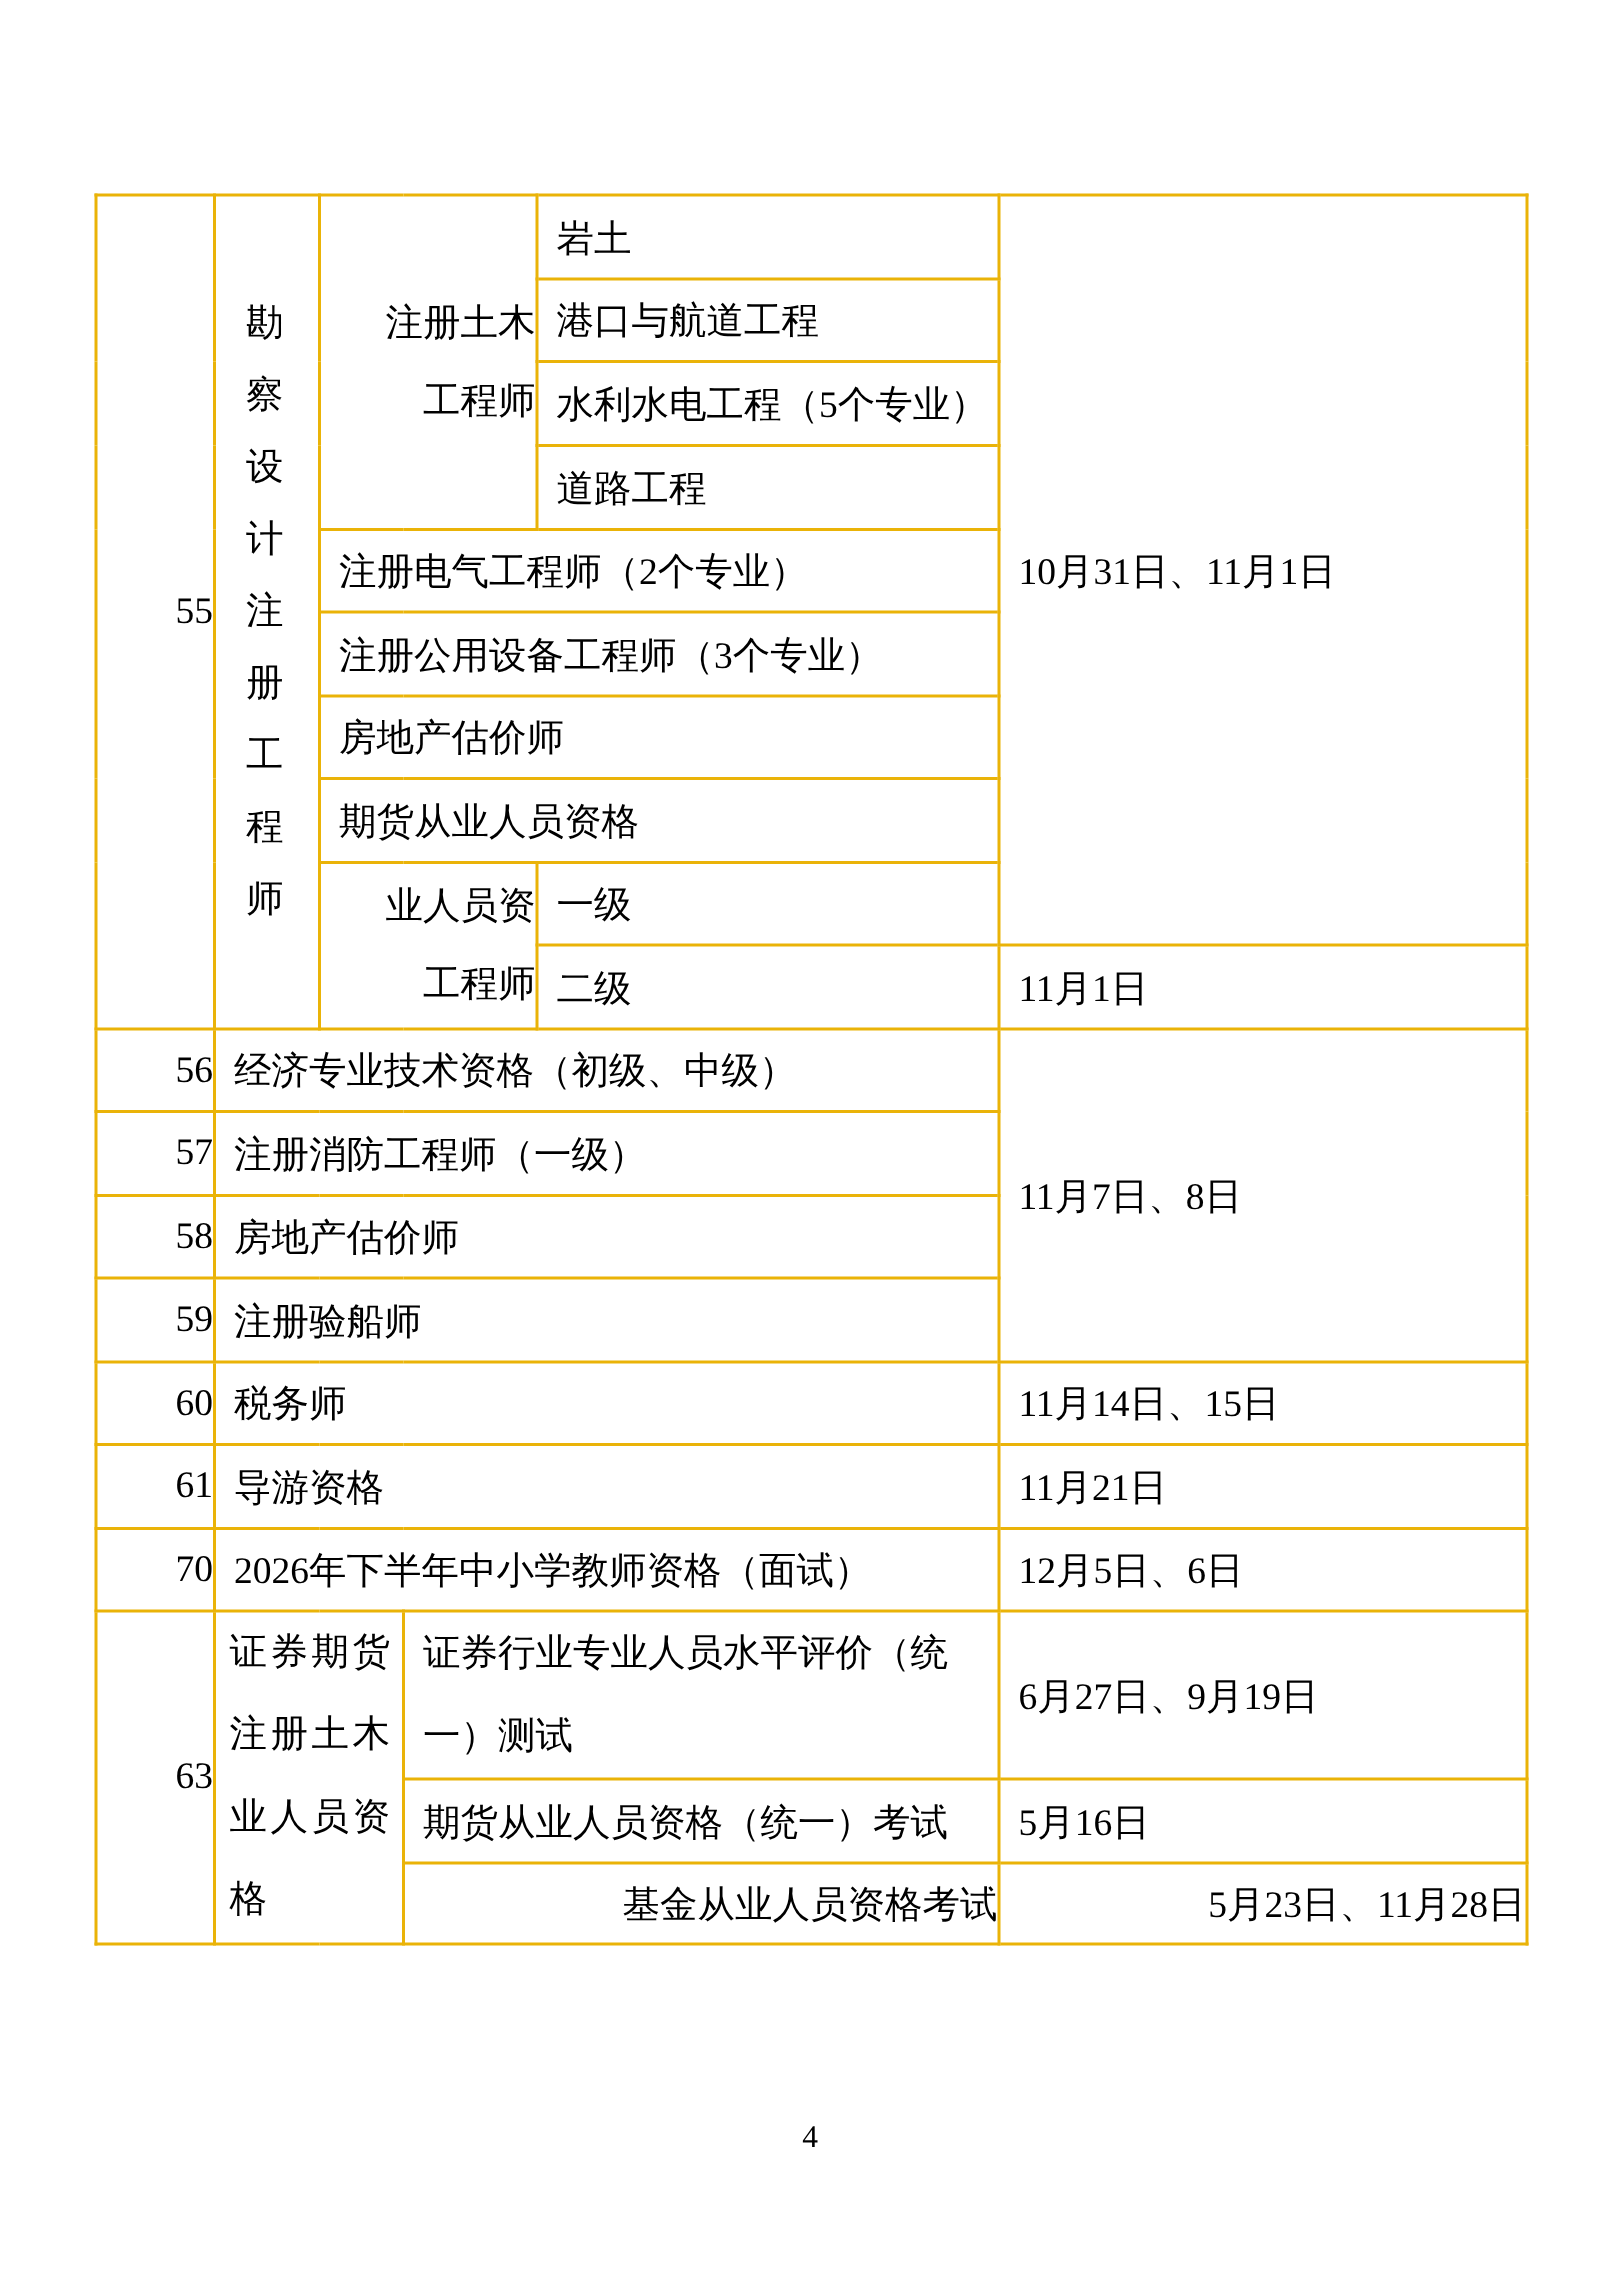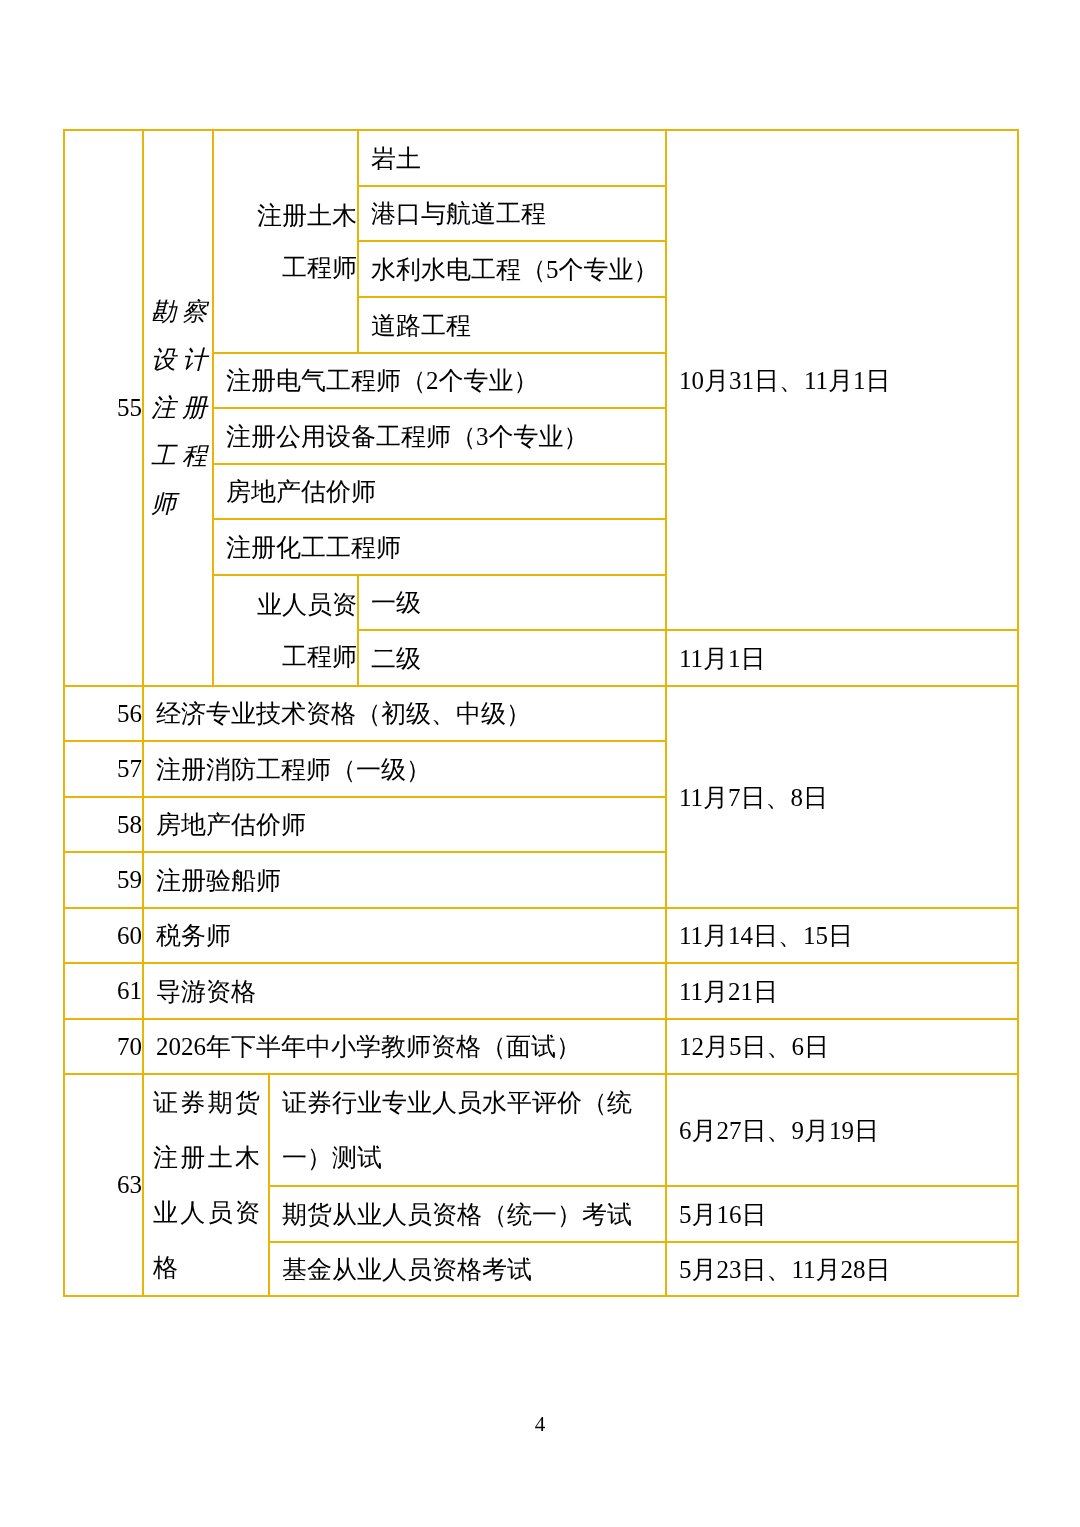--- a/index.html
+++ b/index.html
@@ -21,25 +21,25 @@
     font-size: 25px;
     vertical-align: middle;
     padding: 0;
     overflow: hidden;
   }
   td.num  { text-align: right; }
   td.label{ padding-left: 12px; }
   td.date { padding-left: 12px; }
   .ml     { line-height: 52px; text-align: right; }            
   .wl     { line-height: 55px; }            
-  td.cat  { padding: 0 5px 0 7px; font-style: italic; }         
+  td.cat  { padding: 0 5px 0 20px; }         
   .catline{ text-align: justify; text-align-last: justify; line-height: 48px; }
-  td.cat2 { padding: 0 8px 0 9px; }         
+  td.cat2 { padding: 0 8px 0 9px; font-family: Liberation Mono, monospace; }         
   .cat2line{ text-align: justify; text-align-last: justify; line-height: 55px; }
-  tr.h54 { height: 54px; }
+  tr.h54 { height: 54px; text-align: right; }
   tr.h55 { height: 55px; }
   tr.h56 { height: 56px; }
   tr.h107{ height: 107px; }
   .pagenum {
     position: absolute; top: 1412px; left: 0; width: 100%;
     text-align: center; font-size: 21px;
   }
 </style>
 </head>
 <body>
@@ -83,21 +83,21 @@
     <tr class="h55">
       <td class="label" colspan="3">注册电气工程师（2个专业）</td>
     </tr>
     <tr class="h56">
       <td class="label" colspan="3">注册公用设备工程师（3个专业）</td>
     </tr>
     <tr class="h55">
       <td class="label" colspan="3">房地产估价师</td>
     </tr>
     <tr class="h56">
-      <td class="label" colspan="3">注册化工工程师</td>
+      <td class="label" colspan="3">期货从业人员资格</td>
     </tr>
     <tr class="h55">
       <td class="label" rowspan="2" colspan="2">
         <div class="ml">业人员资</div>
         <div class="ml">工程师</div>
       </td>
       <td class="label">一级</td>
     </tr>
     <tr class="h56">
       <td class="label">二级</td>

